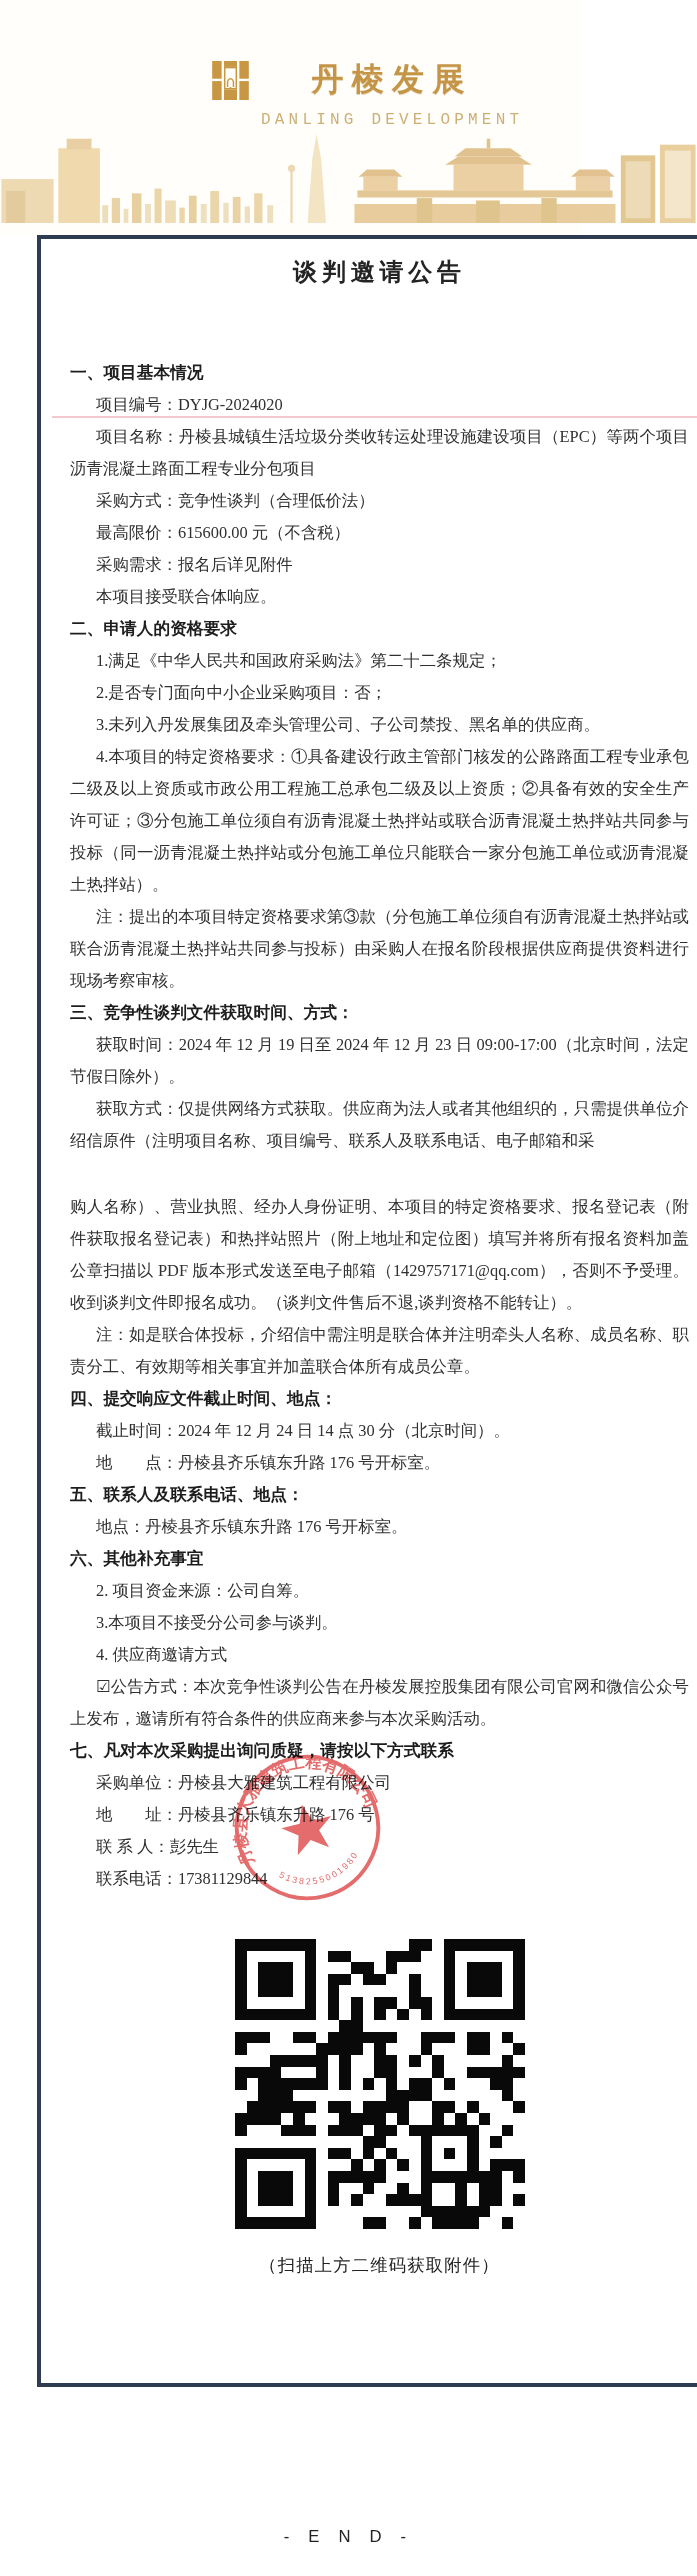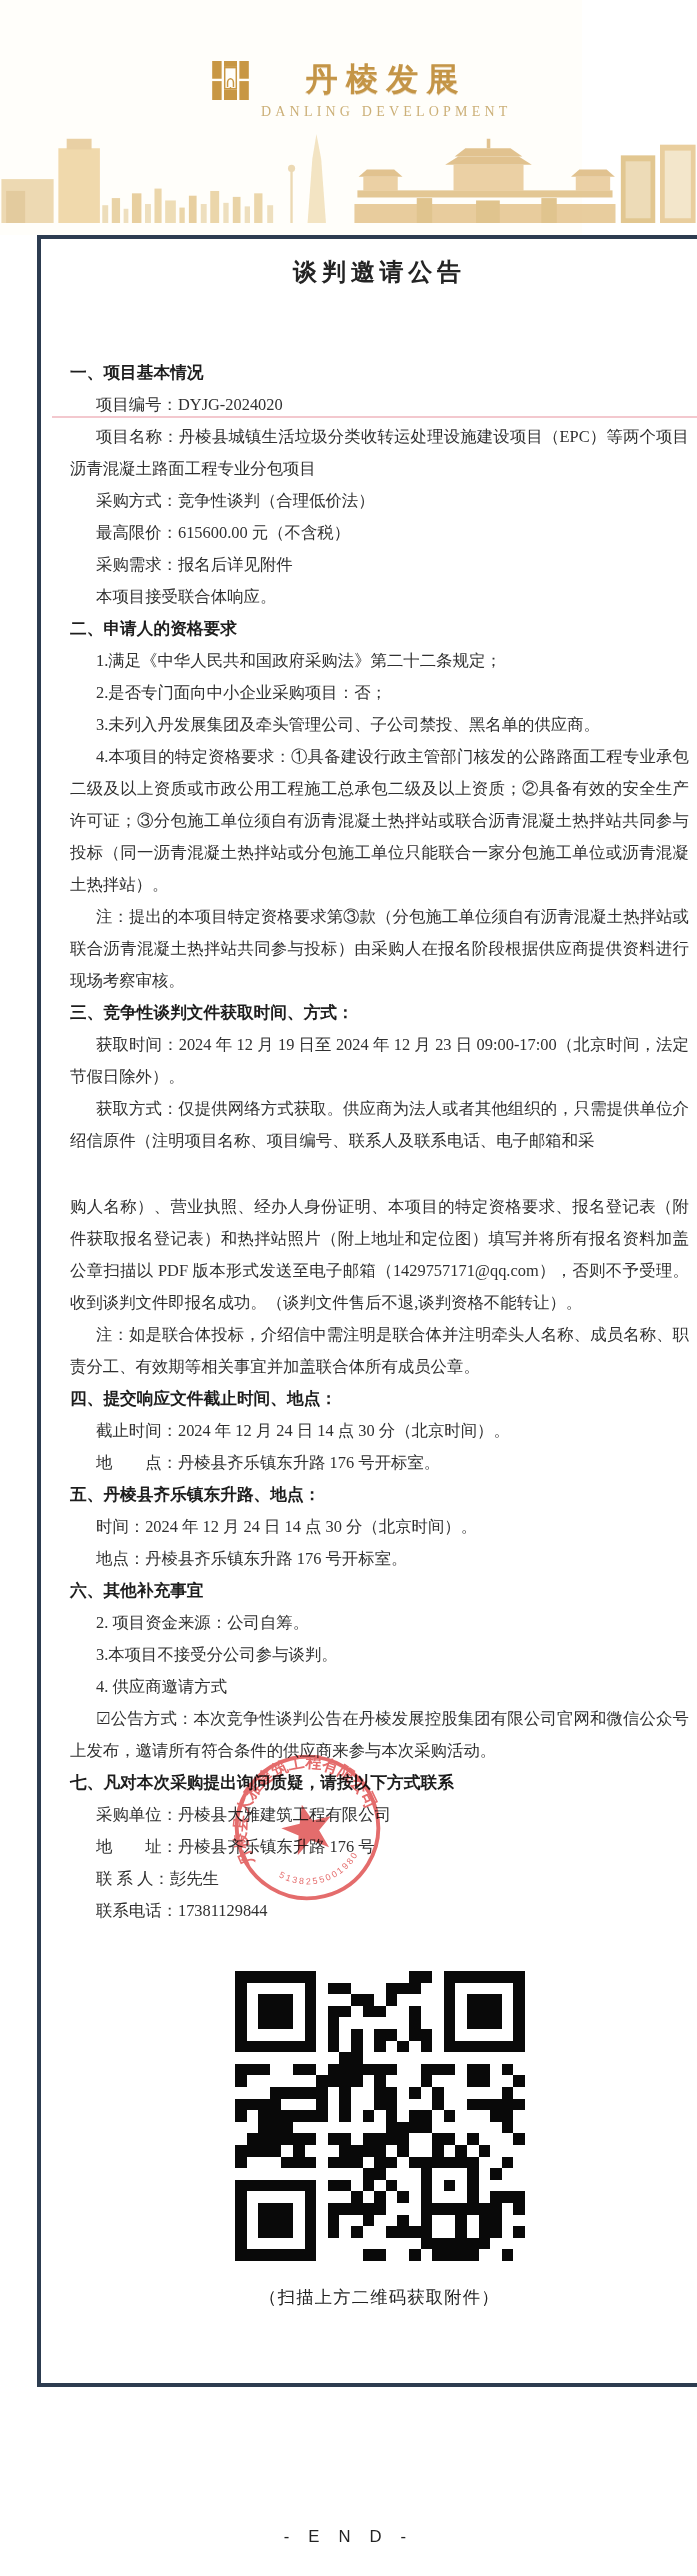--- a/index.html
+++ b/index.html
@@ -12,22 +12,22 @@
   
   .header{position:absolute;top:0;left:0;width:582px;height:235px;background:#fffefa;}
   .brand{position:absolute;top:61px;left:212px;display:flex;align-items:flex-start;gap:12px;}
   .brand-text{display:flex;flex-direction:column;align-items:center;}
   .brand-cn{
     font-family:"Liberation Serif","DejaVu Serif",serif;font-weight:700;
     font-size:32px;line-height:36px;letter-spacing:8.3px;color:#c49547;
     text-shadow:0 0.6px 0 rgba(190,140,60,.35);white-space:nowrap;
   }
   .brand-en{
-    margin-top:7px;font-family:Liberation Serif, serif;
-    font-size:14px;letter-spacing:4.2px;color:#ccb078;white-space:nowrap;
+    margin-top:14px;font-family:Liberation Mono, monospace;
+    font-size:16px;letter-spacing:4.2px;color:#ccb078;white-space:nowrap;
   }
   .skyline{position:absolute;left:0;top:134px;width:697px;height:89px;}
   
   .card{
     position:absolute;left:37px;top:235px;width:685px;height:2152px;
     box-sizing:border-box;border:4.8px solid #2d3c50;background:#ffffff;
     padding:0 29px;overflow:hidden;
   }
   .doc-title{
     margin:16.7px 0 69px 0;text-align:center;
@@ -161,22 +161,21 @@
       <div class="blk p">4.本项目的特定资格要求：①具备建设行政主管部门核发的公路路面工程专业承包二级及以上资质或市政公用工程施工总承包二级及以上资质；②具备有效的安全生产许可证；③分包施工单位须自有沥青混凝土热拌站或联合沥青混凝土热拌站共同参与投标（同一沥青混凝土热拌站或分包施工单位只能联合一家分包施工单位或沥青混凝土热拌站）。</div>
       <div class="blk p">注：提出的本项目特定资格要求第③款（分包施工单位须自有沥青混凝土热拌站或联合沥青混凝土热拌站共同参与投标）由采购人在报名阶段根据供应商提供资料进行现场考察审核。</div>
       <div class="blk h">三、竞争性谈判文件获取时间、方式：</div>
       <div class="blk p">获取时间：2024 年 12 月 19 日至 2024 年 12 月 23 日 09:00-17:00（北京时间，法定节假日除外）。</div>
       <div class="blk p">获取方式：仅提供网络方式获取。供应商为法人或者其他组织的，只需提供单位介绍信原件（注明项目名称、项目编号、联系人及联系电话、电子邮箱和采</div>
       <div class="blk pf gap">购人名称）、营业执照、经办人身份证明、本项目的特定资格要求、报名登记表（附件获取报名登记表）和热拌站照片（附上地址和定位图）填写并将所有报名资料加盖公章扫描以 PDF 版本形式发送至电子邮箱（1429757171@qq.com），否则不予受理。收到谈判文件即报名成功。（谈判文件售后不退,谈判资格不能转让）。</div>
       <div class="blk p">注：如是联合体投标，介绍信中需注明是联合体并注明牵头人名称、成员名称、职责分工、有效期等相关事宜并加盖联合体所有成员公章。</div>
       <div class="blk h">四、提交响应文件截止时间、地点：</div>
       <div class="blk p">截止时间：2024 年 12 月 24 日 14 点 30 分（北京时间）。</div>
       <div class="blk p">地　　点：丹棱县齐乐镇东升路 176 号开标室。</div>
-      <div class="blk h">五、丹棱县齐乐镇东升路、地点：</div>
-      <div class="blk p">时间：2024 年 12 月 24 日 14 点 30 分（北京时间）。</div>
+      <div class="blk h">五、联系人及联系电话、地点：</div>
       <div class="blk p">地点：丹棱县齐乐镇东升路 176 号开标室。</div>
       <div class="blk h">六、其他补充事宜</div>
       <div class="blk p">2. 项目资金来源：公司自筹。</div>
       <div class="blk p">3.本项目不接受分公司参与谈判。</div>
       <div class="blk p">4. 供应商邀请方式</div>
       <div class="blk p">☑公告方式：本次竞争性谈判公告在丹棱发展控股集团有限公司官网和微信公众号上发布，邀请所有符合条件的供应商来参与本次采购活动。</div>
       <div class="blk h">七、凡对本次采购提出询问质疑，请按以下方式联系</div>
       <div class="blk p">采购单位：丹棱县大雅建筑工程有限公司</div>
       <div class="blk p">地　　址：丹棱县齐乐镇东升路 176 号</div>
       <div class="blk p">联 系 人：彭先生</div>

